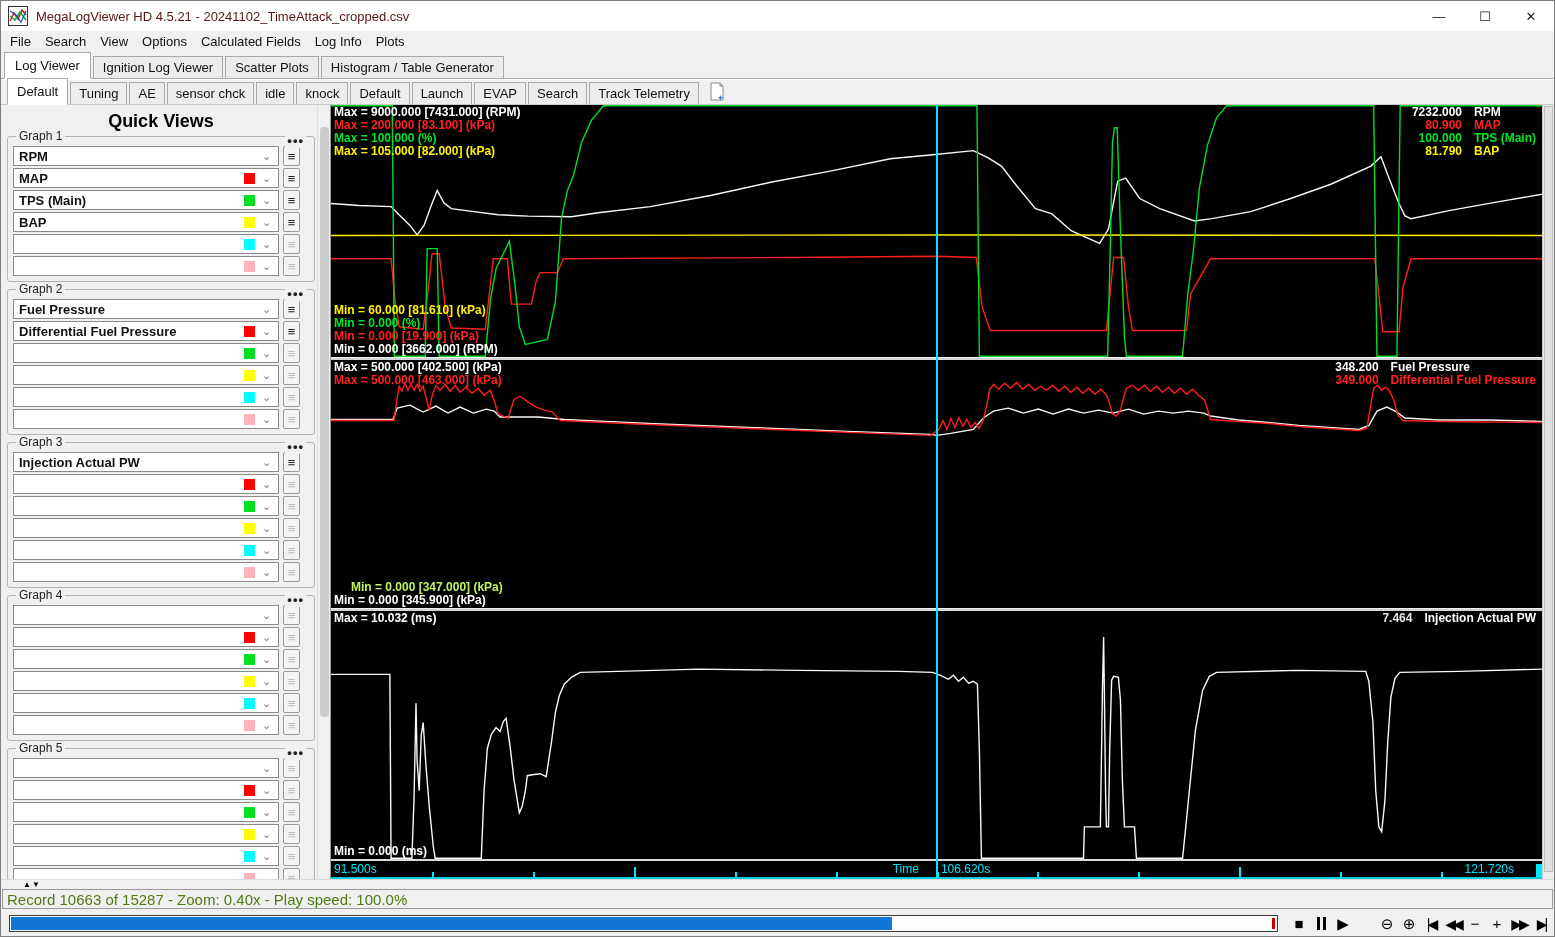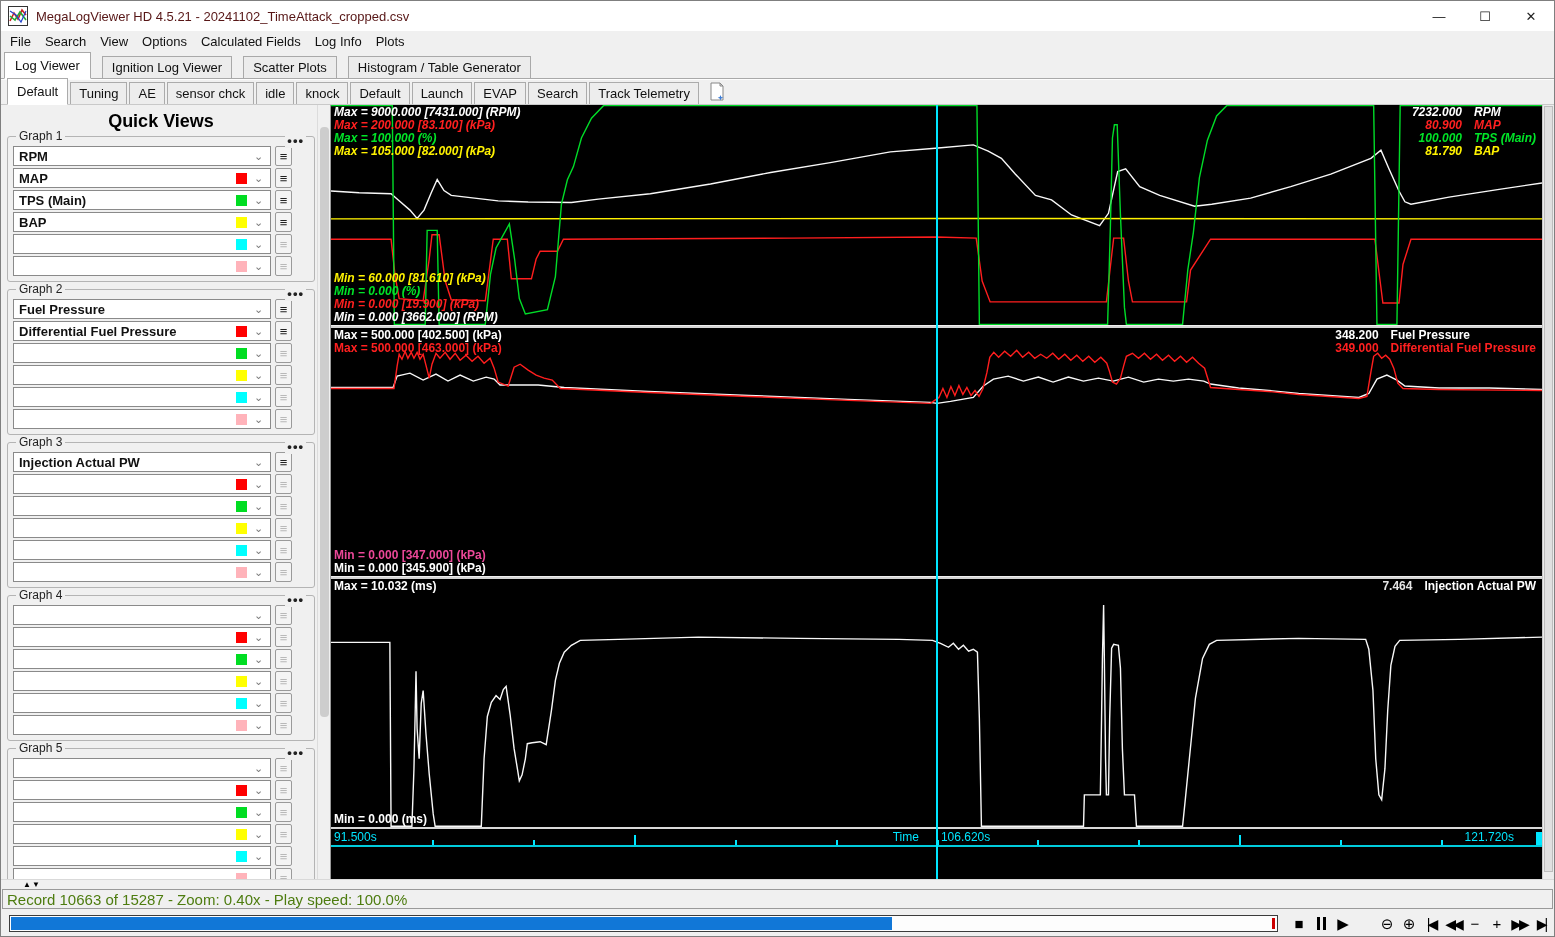--- a/index.html
+++ b/index.html
@@ -12,34 +12,34 @@
   #window-title { font-size:13px; color:#571616; }
   #win-controls { margin-left:auto; display:flex; height:100%; }
   .win-btn { width:46px; height:100%; display:flex; align-items:center; justify-content:center; font-size:13px; color:#222; }
 
   
   #menubar { height:22px; background:#f0f0f0; display:flex; align-items:center; padding-left:2px; border-bottom:1px solid #f0f0f0; }
   .menu-item { font-size:13px; color:#111; padding:2px 7px; }
 
   
   #maintabs { height:26px; display:flex; align-items:flex-end; padding-left:3px; background:#f0f0f0; border-bottom:1px solid #a9a9a9; }
-  .main-tab { font-size:13px; color:#111; background:#ececec; border:1px solid #a9a9a9; border-bottom:none; padding:3px 9px 3px 9px; margin-right:11px; position:relative; }
+  .main-tab { font-size:13px; color:#111; background:#ececec; border:1px solid #a9a9a9; border-bottom:none; padding:3px 9px 3px 9px; margin-right:2px; position:relative; }
   .main-tab.active { background:#ffffff; padding:5px 10px 5px 10px; margin-bottom:-1px; border-bottom:1px solid #ffffff; z-index:2; }
 
   
   #viewtabs-row { height:26px; display:flex; align-items:flex-end; padding-left:6px; background:#f0f0f0; border-top:1px solid #fdfdfd; border-bottom:1px solid #c9c9c9; }
   .view-tab { font-size:13px; color:#111; background:#ededed; border:1px solid #ababab; border-bottom:none; padding:3px 8px; margin-right:2px; }
   .view-tab.active { background:#ffffff; padding:5px 9px; margin-bottom:-1px; border-bottom:1px solid #ffffff; z-index:2; }
   #new-view-btn { margin-left:8px; margin-bottom:3px; }
 
   
   #content { display:flex; height:774px; background:#f0f0f0; }
   #sidebar { width:316px; padding-left:4px; overflow:hidden; }
   #quickviews-title { text-align:center; font-size:18px; font-weight:bold; padding:6px 0 4px 0; color:#000; }
-  .group { position:relative; border:1px solid #b4b4b4; border-radius:3px; margin:0 2px 7px 2px; padding:9px 20px 3px 3px; }
+  .group { position:relative; border:1px solid #b4b4b4; border-radius:3px; margin:0 2px 7px 2px; padding:9px 12px 3px 3px; }
   .group-legend { position:absolute; top:-8px; left:8px; background:#f0f0f0; font-size:12px; color:#222; padding:0 3px; }
   .group-dots { position:absolute; top:-4px; right:8px; background:#f0f0f0; font-size:13px; font-weight:bold; color:#222; letter-spacing:1px; padding:0 2px; }
   .field-line { display:flex; align-items:stretch; margin:0 2px 2px 2px; height:20px; }
   .field-select { flex:1; display:flex; align-items:center; background:#ffffff; border:1px solid #8a8a8a; padding-left:5px; }
   .field-label { flex:1; font-size:13px; font-weight:bold; color:#111; white-space:nowrap; overflow:hidden; }
   .swatch { width:11px; height:11px; margin-right:7px; flex:none; }
   .chev { width:16px; color:#7a7a7a; font-size:11px; flex:none; }
   .row-menu { width:17px; margin-left:4px; border:1px solid #9a9a9a; border-radius:2px; background:#f4f4f4; display:flex; align-items:center; justify-content:center; font-size:13px; color:#222; }
   .row-menu.dim { color:#b9b9b9; }
 
@@ -406,21 +406,21 @@
               <div class="row-menu dim">≡</div>
             </div>
           </div>
         </div>
     </div>
     <div id="sidebar-scroll">
       <div id="sidebar-thumb"></div>
     </div>
 
     <div id="chart-wrap">
-      <div class="pane" style="height:220px;font-style:italic;">
+      <div class="pane" style="height:252px;">
           <svg viewBox="0 0 1000 1000" preserveAspectRatio="none">
             <polyline points="0.0,391.1 23.2,398.9 49.6,403.3 55.3,431.1 65.2,477.8 71.1,515.6 76.8,477.8 82.7,400.0 87.7,338.9 93.3,388.9 99.3,411.1 113.2,420.0 138.0,435.6 162.8,441.1 198.5,443.3 220.7,427.8 263.7,403.3 313.4,358.9 363.0,306.7 412.3,262.2 461.9,213.3 499.0,196.7 530.4,181.1 542.7,210.0 553.6,242.2 565.2,314.4 581.7,411.1 595.0,431.1 611.5,500.0 634.7,548.9 642.0,492.2 649.6,302.2 656.2,290.0 667.8,371.1 684.3,411.1 713.1,460.0 727.3,451.1 759.4,423.3 792.5,371.1 825.6,314.4 858.7,242.2 867.0,205.6 873.6,290.0 881.9,391.1 886.8,440.0 891.8,451.1 923.2,418.9 964.6,383.3 1000.0,354.4" fill="none" stroke="#f8f8f8" stroke-width="1.4" vector-effect="non-scaling-stroke"></polyline>
             <polyline points="0.0,610.0 49.6,610.0 52.9,775.0 56.3,880.0 76.1,890.0 81.1,700.0 83.4,590.0 89.3,590.0 94.3,800.0 99.3,885.0 127.4,890.0 130.7,750.0 134.0,610.0 145.6,610.0 148.9,790.0 165.5,790.0 169.4,700.0 172.7,665.0 187.0,665.0 191.9,610.0 380.5,605.0 499.7,600.0 532.8,605.0 537.7,800.0 544.3,895.0 640.3,895.0 644.3,700.0 646.3,605.0 654.5,605.0 658.5,800.0 661.8,895.0 706.5,895.0 709.8,750.0 726.3,610.0 862.0,610.0 866.3,800.0 868.6,900.0 881.9,900.0 885.2,725.0 891.8,610.0 1000.0,610.0" fill="none" stroke="#ff1e1e" stroke-width="1.4" vector-effect="non-scaling-stroke"></polyline>
             <polyline points="0.0,517.8 499.7,515.8 1000.0,517.8" fill="none" stroke="#fff200" stroke-width="1.4" vector-effect="non-scaling-stroke"></polyline>
             <polyline points="0.0,3.0 50.6,3.0 52.3,997.0 77.8,997.0 79.4,570.0 87.7,570.0 89.3,997.0 127.4,997.0 131.7,770.0 136.3,650.0 147.3,540.0 151.6,700.0 155.5,880.0 160.5,950.0 178.7,930.0 185.3,780.0 190.3,450.0 195.2,340.0 200.2,280.0 206.8,150.0 215.1,60.0 225.0,3.0 533.4,3.0 535.4,997.0 641.3,997.0 643.6,550.0 645.3,150.0 646.9,90.0 649.2,90.0 651.9,500.0 655.2,920.0 656.8,997.0 703.2,997.0 707.5,750.0 712.1,580.0 717.1,330.0 723.7,160.0 731.3,50.0 739.6,3.0 861.0,3.0 863.7,997.0 880.2,997.0 882.9,3.0 1000.0,3.0" fill="none" stroke="#00dc28" stroke-width="1.4" vector-effect="non-scaling-stroke"></polyline>
           </svg>
           <div class="lbl-stack top">
             <div class="chart-lbl" style="color: rgb(255, 255, 255);">Max = 9000.000 [7431.000] (RPM)</div>
             <div class="chart-lbl" style="color: rgb(255, 32, 32);">Max = 200.000 [83.100] (kPa)</div>
             <div class="chart-lbl" style="color: rgb(0, 228, 40);">Max = 100.000 (%)</div>
@@ -447,21 +447,21 @@
       <div class="pane" style="height:248px;">
           <svg viewBox="0 0 1000 1000" preserveAspectRatio="none">
             <polyline points="0.0,240.0 51.3,240.0 54.6,194.0 65.2,182.0 76.1,210.0 86.7,186.0 96.6,214.0 106.6,190.0 117.5,214.0 128.1,198.0 134.7,206.0 139.6,230.0 171.1,230.0 192.6,240.0 262.1,256.0 344.8,272.0 426.9,288.0 495.0,300.0 500.3,304.0 511.6,296.0 530.4,280.0 538.7,234.0 547.0,206.0 559.2,194.0 571.8,214.0 584.1,198.0 596.3,218.0 608.9,198.0 621.4,214.0 633.7,202.0 645.9,214.0 658.5,198.0 671.1,218.0 683.3,206.0 695.6,214.0 708.1,206.0 720.7,214.0 726.3,226.0 749.5,242.0 774.3,252.0 799.1,264.0 824.0,272.0 848.8,280.0 857.0,264.0 863.7,206.0 871.9,190.0 880.2,210.0 886.8,234.0 915.0,242.0 956.3,242.0 1000.0,248.0" fill="none" stroke="#f8f8f8" stroke-width="1.4" vector-effect="non-scaling-stroke"></polyline>
             <polyline points="0.0,244.0 52.0,244.0 54.6,154.0 56.3,106.0 58.6,126.0 61.2,94.0 63.5,122.0 66.2,98.0 68.5,122.0 71.1,98.0 73.5,126.0 76.1,106.0 78.4,150.0 81.1,202.0 83.4,146.0 86.7,102.0 90.0,122.0 94.3,98.0 98.3,126.0 102.6,102.0 106.6,130.0 111.5,110.0 116.5,134.0 121.4,114.0 126.4,142.0 131.4,122.0 134.7,162.0 138.0,218.0 146.3,234.0 151.2,158.0 156.2,146.0 162.8,170.0 169.4,190.0 176.0,202.0 182.7,210.0 189.3,244.0 262.1,260.0 344.8,276.0 426.9,292.0 495.0,304.0 502.0,280.0 505.3,244.0 508.6,280.0 511.9,236.0 515.2,272.0 518.5,232.0 521.8,268.0 525.1,240.0 528.5,272.0 531.8,252.0 535.1,276.0 538.4,244.0 541.7,178.0 544.0,118.0 547.3,98.0 551.3,118.0 556.3,94.0 561.2,114.0 566.2,90.0 571.1,118.0 576.1,98.0 581.1,122.0 586.0,106.0 591.0,122.0 596.0,102.0 600.9,126.0 605.9,106.0 610.9,130.0 615.8,110.0 620.8,134.0 625.7,114.0 630.7,138.0 635.7,118.0 640.6,142.0 643.0,178.0 645.3,218.0 648.6,226.0 651.9,202.0 654.5,154.0 656.8,114.0 661.8,102.0 666.8,122.0 671.7,102.0 676.7,126.0 681.7,106.0 686.6,130.0 691.6,110.0 696.6,134.0 701.5,114.0 706.5,138.0 711.4,118.0 716.4,142.0 721.4,162.0 726.3,240.0 749.5,248.0 774.3,256.0 799.1,268.0 824.0,276.0 848.8,284.0 855.4,276.0 858.7,178.0 861.0,114.0 864.3,102.0 867.6,122.0 870.9,110.0 874.3,126.0 877.6,162.0 880.9,222.0 885.2,244.0 915.0,248.0 1000.0,252.0" fill="none" stroke="#ff1e1e" stroke-width="1.4" vector-effect="non-scaling-stroke"></polyline>
           </svg>
           <div class="lbl-stack top">
             <div class="chart-lbl" style="color: rgb(255, 255, 255);">Max = 500.000 [402.500] (kPa)</div>
             <div class="chart-lbl" style="color: rgb(255, 32, 32);">Max = 500.000 [463.000] (kPa)</div>
           </div>
           <div class="lbl-stack bottom">
-            <div class="chart-lbl" style="color: #ec4899;">Min = 0.000 [347.000] (kPa)</div>
+            <div class="chart-lbl" style="color: #bef264; margin-left: 17px;">Min = 0.000 [347.000] (kPa)</div>
             <div class="chart-lbl" style="color: rgb(255, 255, 255);">Min = 0.000 [345.900] (kPa)</div>
           </div>
           <div class="legend">
             <div class="chart-lbl" style="color: rgb(255, 255, 255);">348.200</div>
             <div class="chart-lbl leg-label" style="color: rgb(255, 255, 255);">Fuel Pressure</div>
             <div class="chart-lbl" style="color: rgb(255, 32, 32);">349.000</div>
             <div class="chart-lbl leg-label" style="color: rgb(255, 32, 32);">Differential Fuel Pressure</div>
           </div>
         </div>
       <div class="pane-sep"></div>

